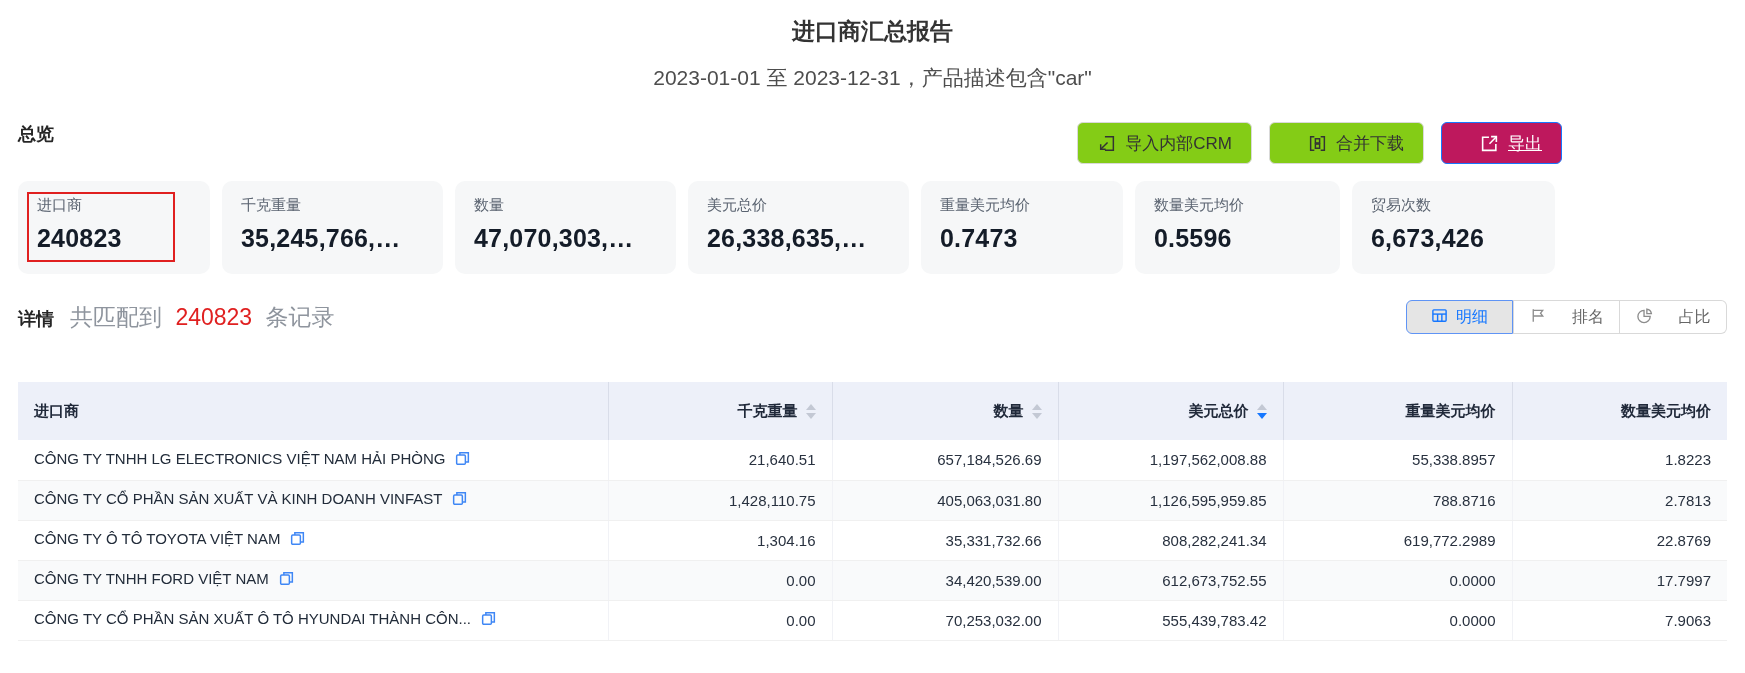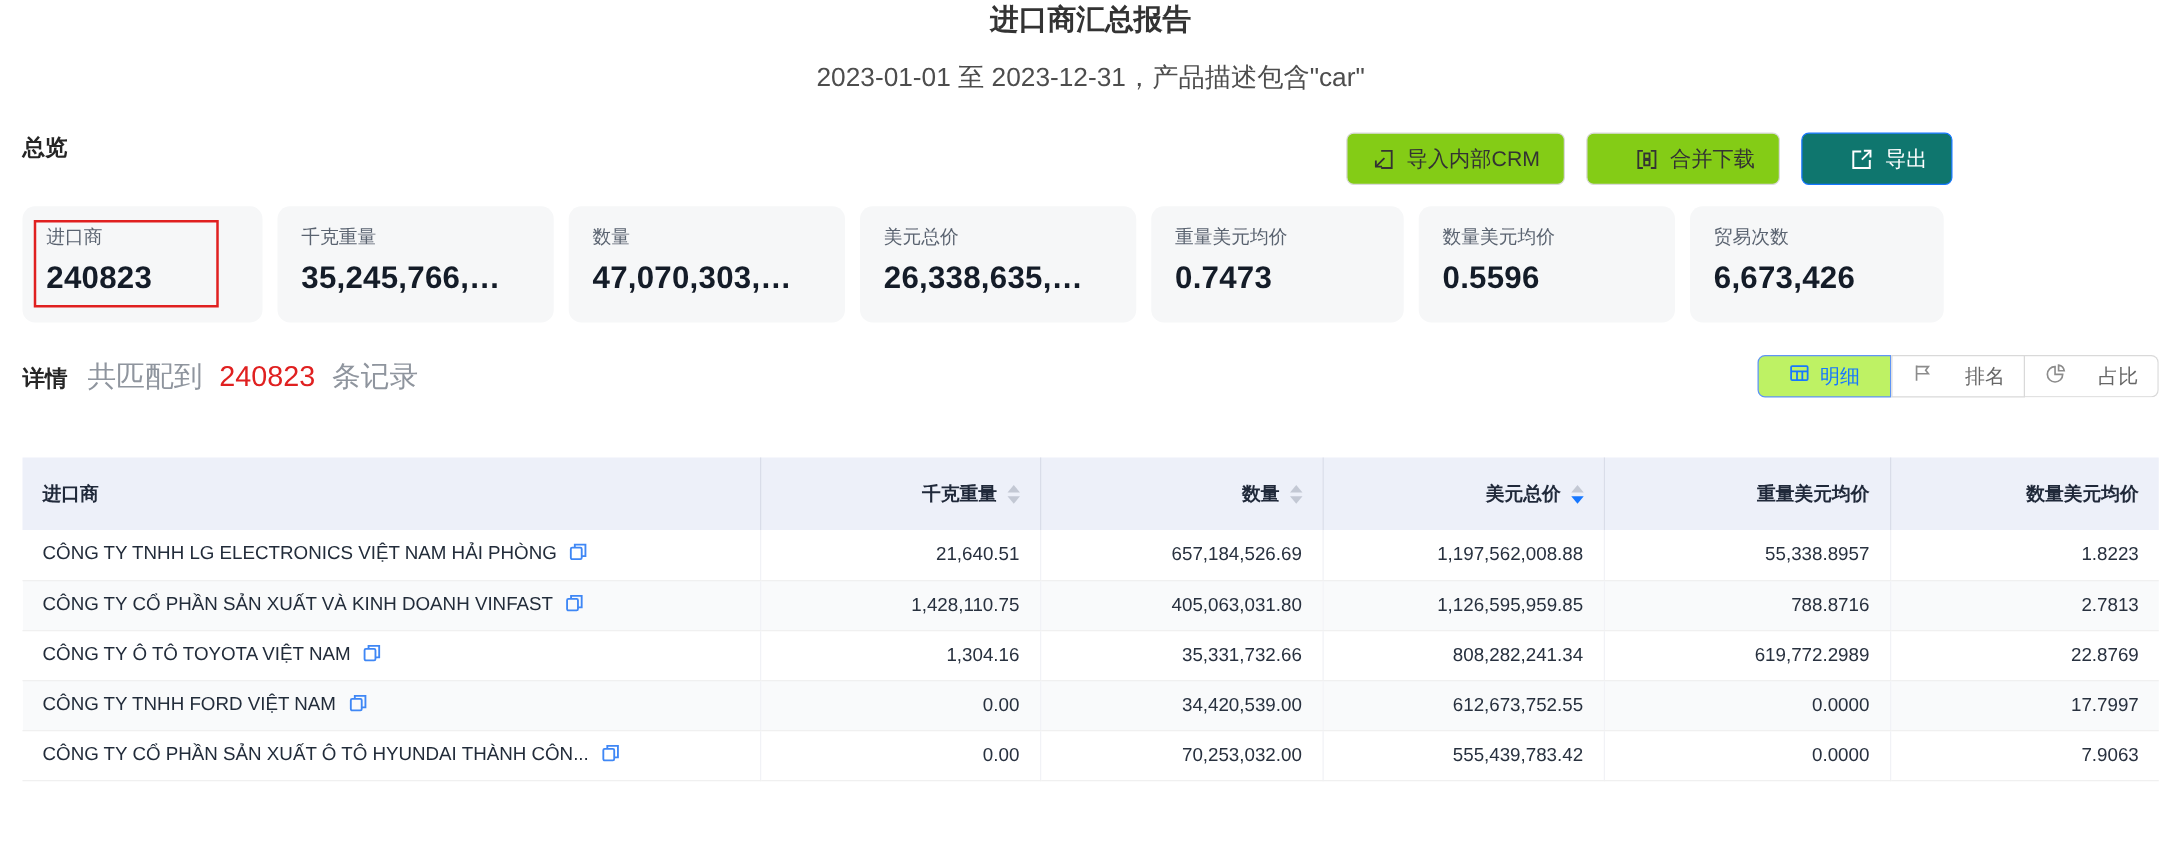--- a/index.html
+++ b/index.html
@@ -1,51 +1,51 @@
 <!DOCTYPE html>
 <html><head>
 <meta charset="utf-8">
 <style>
   * { margin:0; padding:0; box-sizing:border-box; }
   body { background:#fff; }
   .page {
     position:relative; width:1745px; height:673px; overflow:hidden; background:#fff;
     font-family:"Liberation Sans","DejaVu Sans",sans-serif; color:#262626;
   }
-  .title { text-align:center; padding-top:0; font-size:23px; font-weight:600; color:#333; }
+  .title { text-align:center; padding-top:16px; font-size:23px; font-weight:600; color:#333; }
   .subtitle { text-align:center; margin-top:17px; font-size:21px; color:#4d4d4d; }
 
   .overview-bar { display:flex; justify-content:space-between; margin:30px 183px 0 18px; }
   .section-title { font-size:18px; font-weight:700; color:#262626; }
   .btn-group { display:flex; align-items:center; }
   .btn { display:inline-flex; align-items:center; gap:9px; height:42px; padding:0 19px;
          border:1px solid #d9d9d9; border-radius:6px; background:#84cc16; font-size:17px; color:#333;
          cursor:pointer; font-family:inherit; }
   .btn + .btn { margin-left:17px;padding-left:38px; }
-  .btn.primary { background:#0f766e; border-color:#1677ff; color:#fff; }
+  .btn.primary { background:#be185d; border-color:#1677ff; color:#fff;text-decoration:underline; }
   .btn svg { display:block; }
 
   .cards { display:flex; gap:12px; margin:17px 18px 0; }
   .card { position:relative; background:#f6f7f8; border-radius:10px; height:93px; padding:15px 0 0 19px; }
   .card-label { font-size:15px; color:#5a6370; }
   .card-value { margin-top:9px; font-size:25px; font-weight:700; color:#141c28; letter-spacing:.2px; white-space:nowrap; }
   .red-box { position:absolute; left:9px; top:11px; width:148px; height:70px; border:2px solid #e02020; }
 
   .details-bar { display:flex; justify-content:space-between; align-items:center; margin:26px 18px 0; }
   .details-left { display:flex; align-items:baseline; }
   .match-text { font-size:23px; color:#8f959e; margin-left:16px; }
   .match-count { color:#e02020; margin:0 7px; }
 
   .tabs { display:flex; }
   .tab { display:flex; align-items:center; justify-content:center; gap:8px; width:107px; height:34px;
          border:1px solid #d9d9d9; background:#fff; font-size:16px; color:#666; cursor:pointer; }
   .tab + .tab { border-left:none;gap:26px; }
   .tab:first-child { border-radius:6px 0 0 6px; }
   .tab:last-child { border-radius:0 6px 6px 0; }
-  .tab.active { background:#bef264; border:1px solid #5f94f5; color:#1677ff; }
+  .tab.active { background:#e5e5e5; border:1px solid #5f94f5; color:#1677ff; }
   .tab.active + .tab { border-left:1px solid #d9d9d9; }
 
   table { width:1709px; margin:48px 18px 0; border-collapse:collapse; table-layout:fixed; font-size:15px; }
   thead th { background:#edf0f9; height:58px; font-weight:700; color:#20293a; text-align:right;
              padding:0 16px; border-right:1px solid #d9dde9; vertical-align:middle; white-space:nowrap; }
   thead th.left { text-align:left; }
   thead th:last-child { border-right:none; }
   .th-inner { display:inline-flex; align-items:center; gap:8px; }
   .carets { display:inline-flex; flex-direction:column; align-items:center; gap:3px; cursor:pointer; }
   .caret { width:0; height:0; border-left:5px solid transparent; border-right:5px solid transparent; }

